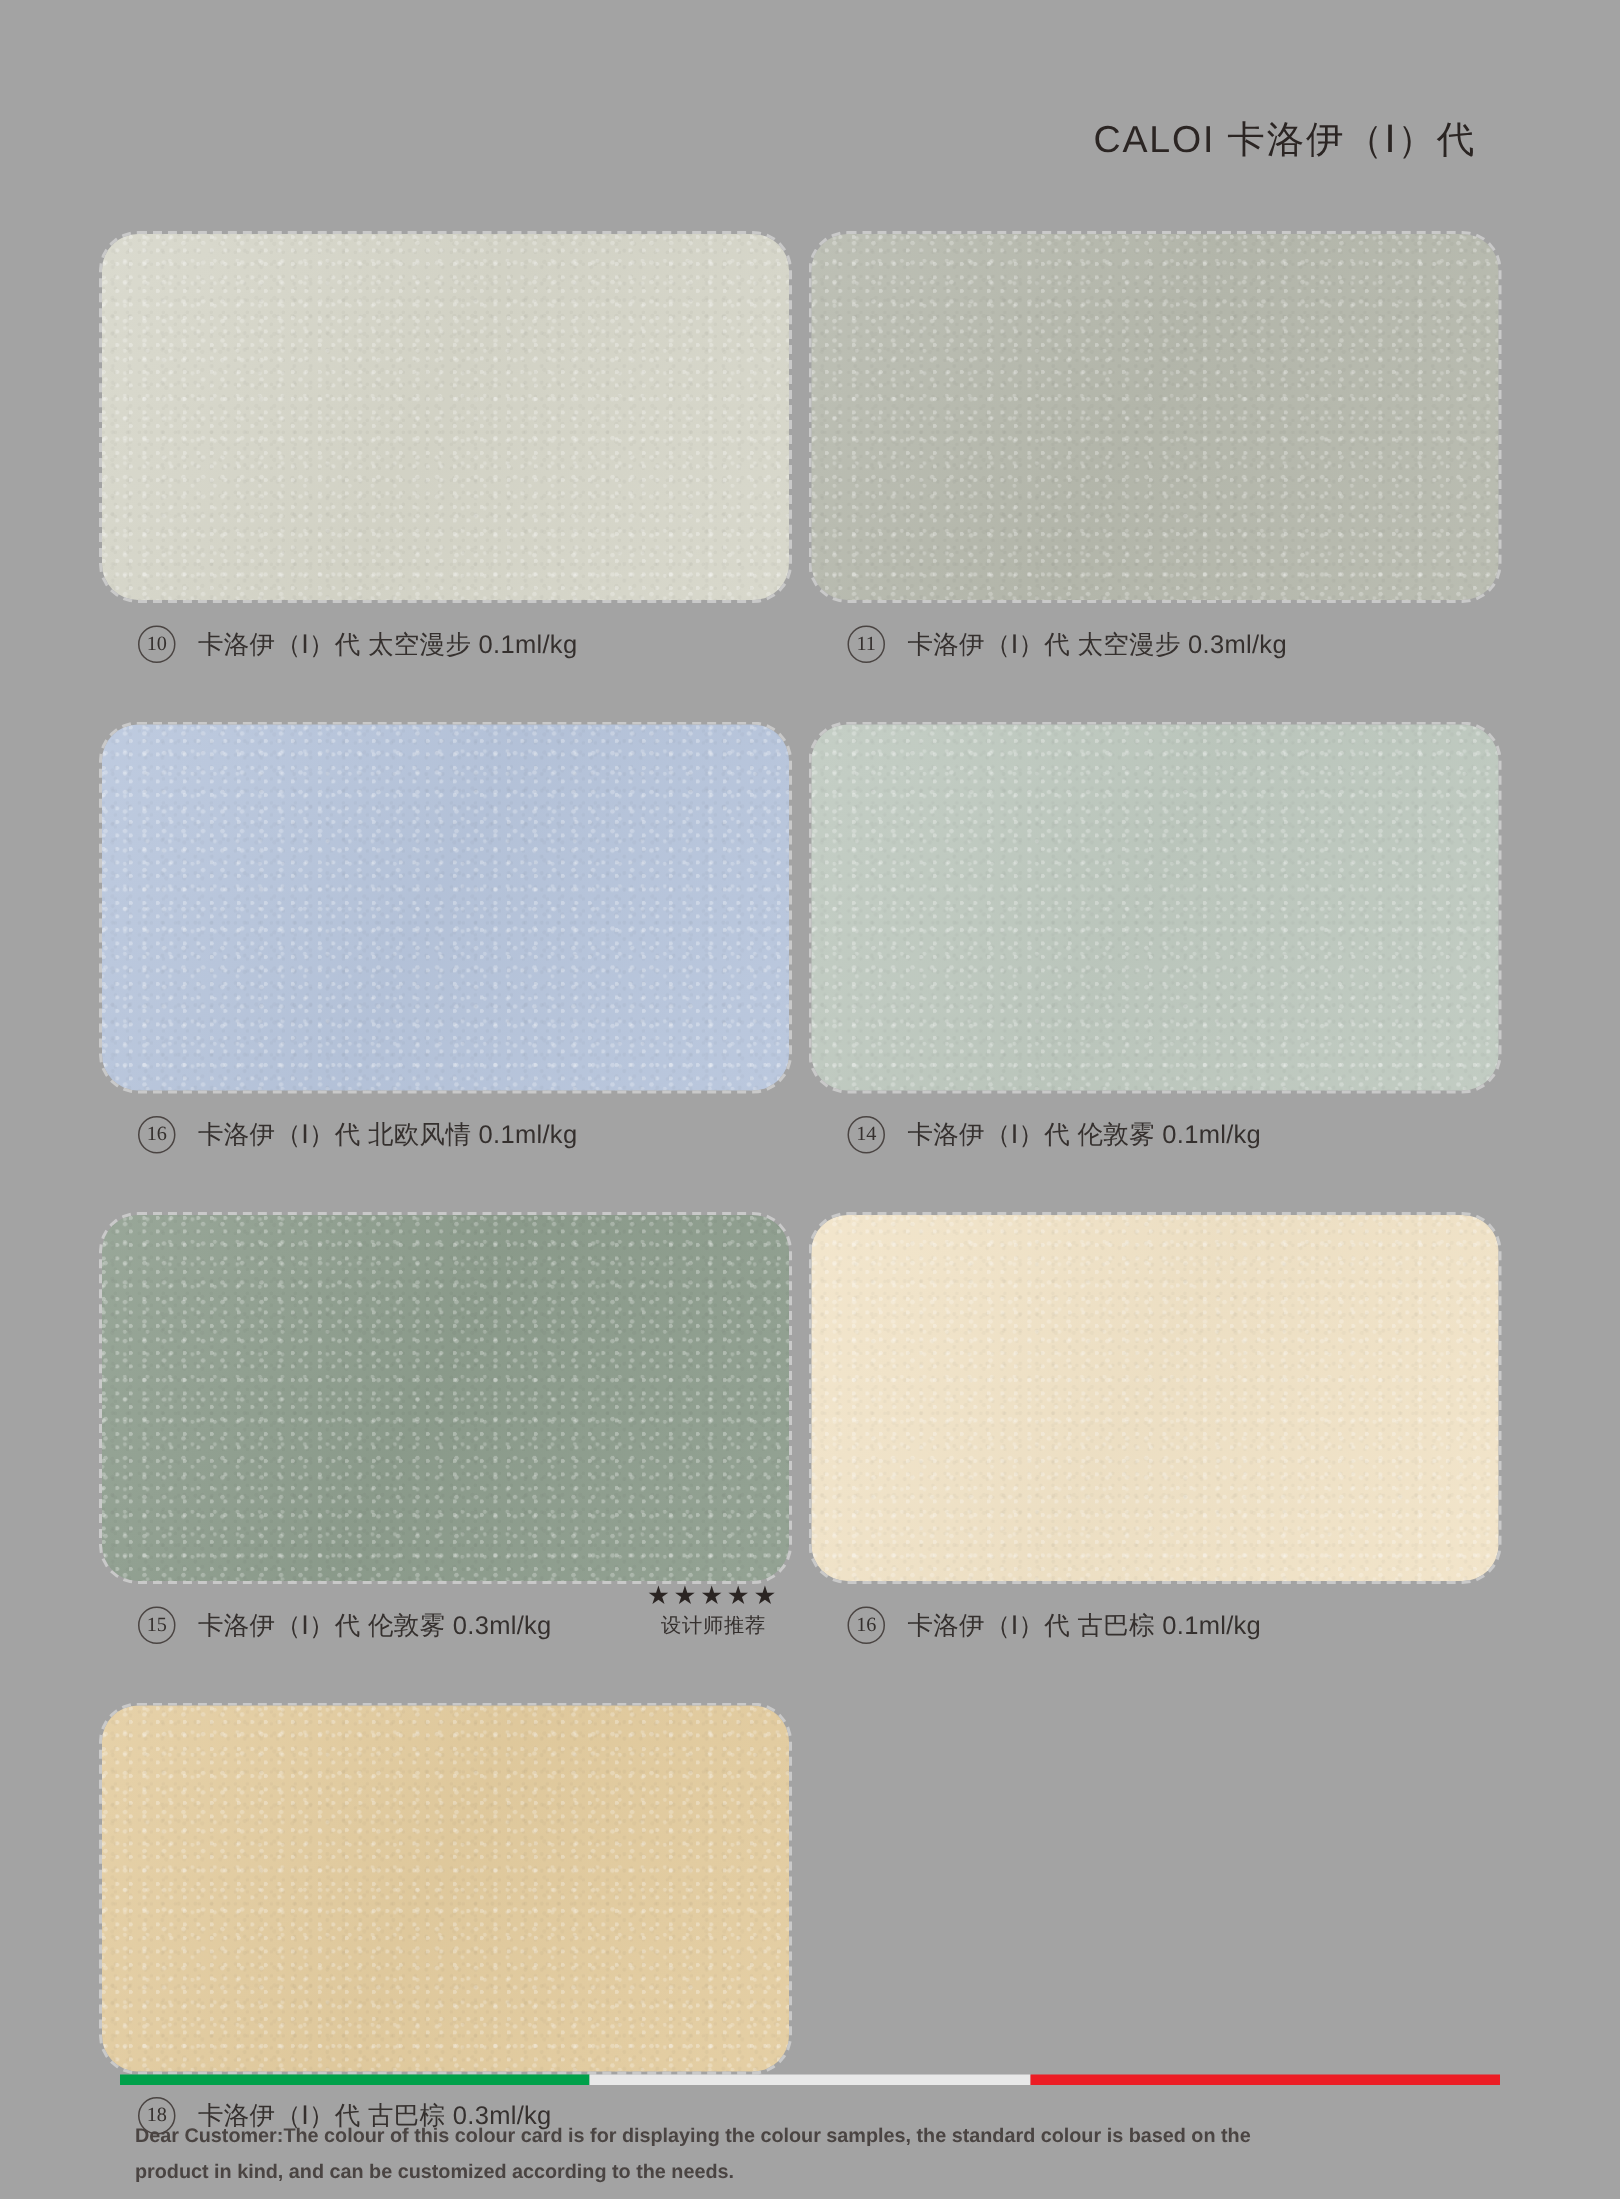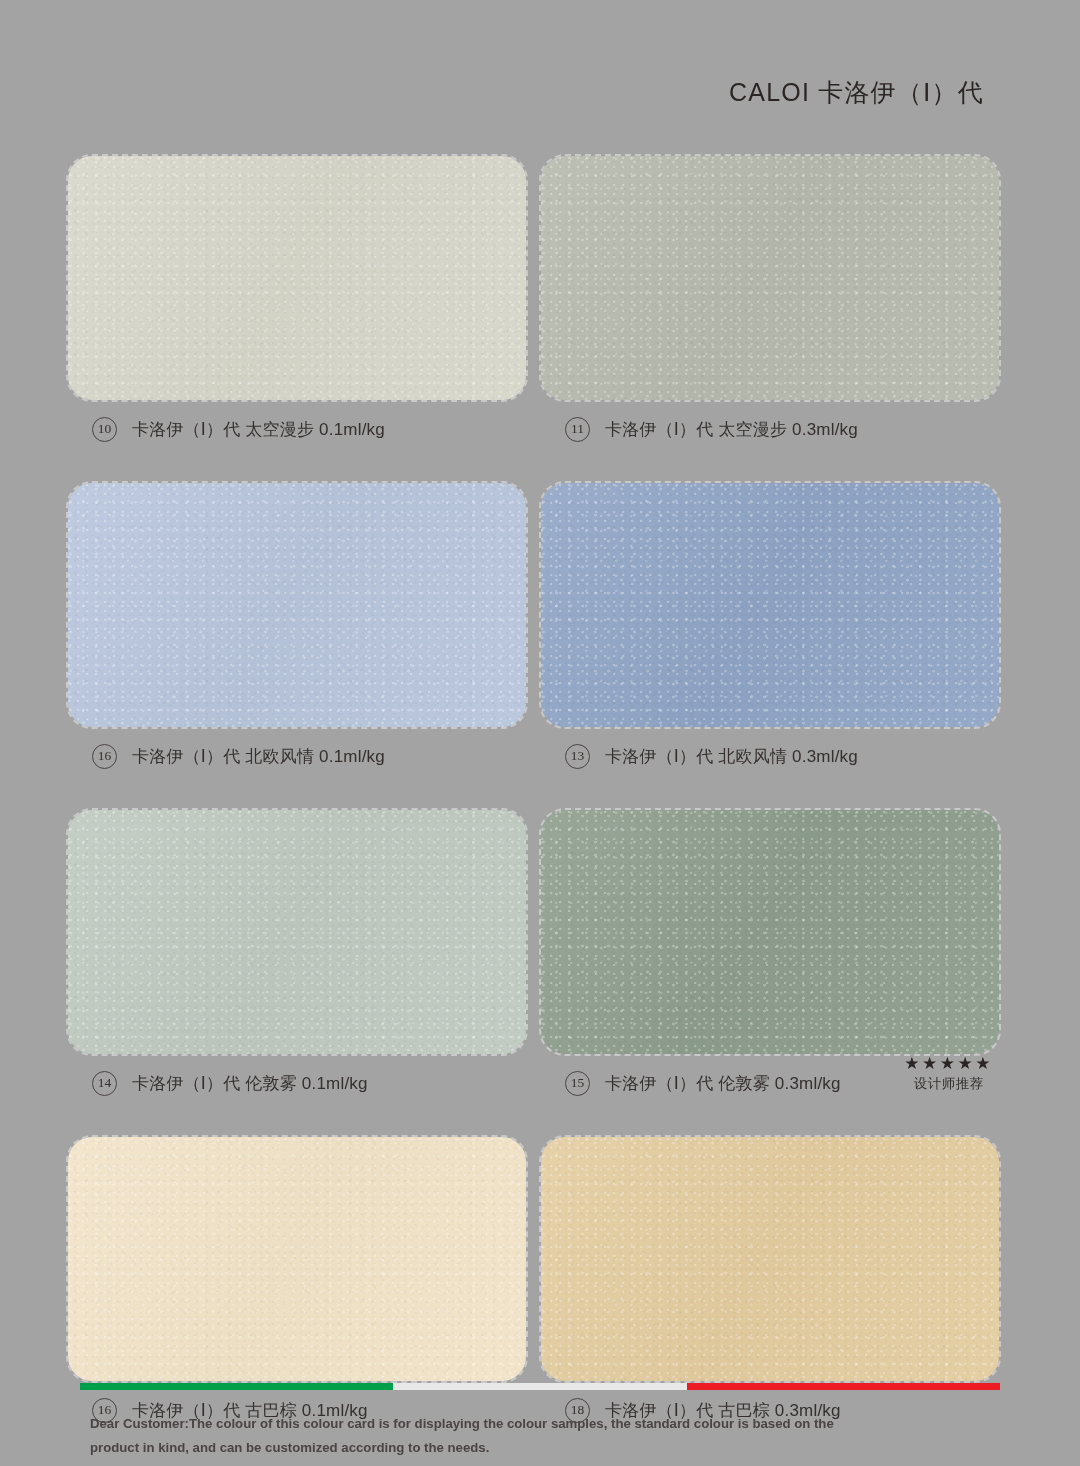--- a/index.html
+++ b/index.html
@@ -189,29 +189,20 @@
       <div class="cell">
         <div class="swatch" style="background-color: rgb(183, 197, 220);">
           <div class="swatch-inner"></div>
         </div>
         <div class="caption">
           <div class="num-badge">16</div>
           <div class="caption-text">卡洛伊（Ⅰ）代 北欧风情 0.1ml/kg</div>
         </div>
       </div>
       <div class="cell">
-        <div class="swatch" style="background-color: rgb(143, 164, 197);">
-          <div class="swatch-inner"></div>
-        </div>
-        <div class="caption">
-          <div class="num-badge">13</div>
-          <div class="caption-text">卡洛伊（Ⅰ）代 北欧风情 0.3ml/kg</div>
-        </div>
-      </div>
-      <div class="cell">
         <div class="swatch" style="background-color: rgb(190, 201, 191);">
           <div class="swatch-inner"></div>
         </div>
         <div class="caption">
           <div class="num-badge">14</div>
           <div class="caption-text">卡洛伊（Ⅰ）代 伦敦雾 0.1ml/kg</div>
         </div>
       </div>
       <div class="cell">
         <div class="swatch" style="background-color: rgb(141, 157, 141);">

